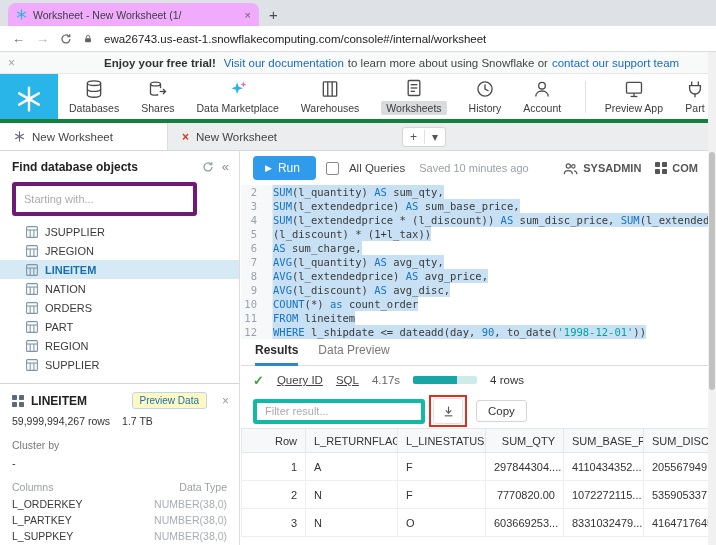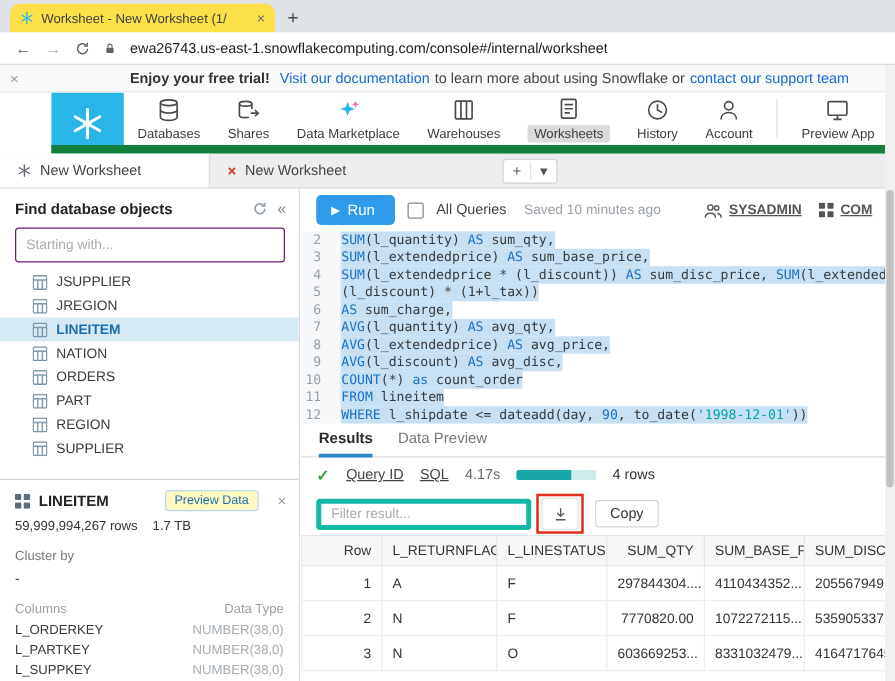--- a/index.html
+++ b/index.html
@@ -1,38 +1,38 @@
 <!DOCTYPE html>
 <html><head>
 <meta charset="utf-8">
 <style>
   * { margin:0; padding:0; box-sizing:border-box; }
   body { font-family:"Liberation Sans", sans-serif; background:#fff; }
   .screen { position:relative; width:716px; height:545px; overflow:hidden; background:#fff; font-family:"Liberation Sans", sans-serif; }
 
   
   .tabstrip { position:absolute; top:0; left:0; right:0; height:26px; background:#DEE1E6; display:flex; align-items:flex-end; padding-left:8px; }
-  .btab { height:23px; width:212px; background:#fde047; border-radius:8px 8px 0 0; display:flex; align-items:center; gap:6px; padding:0 8px; font-size:10.5px; color:#3C4043; }
+  .btab { height:23px; width:251px; background:#f0abfc; border-radius:8px 8px 0 0; display:flex; align-items:center; gap:6px; padding:0 8px; font-size:10.5px; color:#3C4043; }
   .btab-title { flex:1; white-space:nowrap; overflow:hidden; }
   .btab-close { color:#5F6368; font-size:11px; }
   .newtab-btn { color:#474B4F; font-size:15px; margin:0 0 3px 10px; }
   .addressbar { position:absolute; top:26px; left:0; right:0; height:26px; background:#fff; border-bottom:1px solid #DADCE0; display:flex; align-items:center; gap:11px; padding:0 12px; }
   .nav-glyph { font-size:13px; color:#5F6368; }
   .nav-glyph.dim { color:#B0B3B6; }
   .url { font-size:11.5px; color:#202124; white-space:nowrap; overflow:hidden; }
 
   
   .banner { position:absolute; top:52px; left:0; right:0; height:22px; background:#F8F9F9; border-bottom:1px solid #E8E8E8; display:flex; align-items:center; font-size:11.5px; white-space:nowrap; overflow:hidden; padding-left:104px; }
   .banner-close { position:absolute; left:8px; color:#9AA0A6; font-size:12px; }
   .banner b { color:#333; margin-right:4px; }
   .banner .lnk { color:#1769CF; margin:0 4px; }
   .banner .mid { color:#444; }
 
   
-  .navbar { position:absolute; top:74px; left:0; right:0; height:49px; background:#fff; border-bottom:7px solid #15803d; display:flex; align-items:stretch; overflow:hidden;margin-left:41px; }
+  .navbar { position:absolute; top:74px; left:0; right:0; height:49px; background:#fff; border-bottom:4px solid #15803d; display:flex; align-items:stretch; overflow:hidden; }
   .logo { width:58px; height:49px; background:#29B5E8; display:flex; align-items:center; justify-content:center; flex-shrink:0; }
   .nav-item { display:flex; flex-direction:column; align-items:center; justify-content:center; gap:3px; padding:0 11px; font-size:10.5px; color:#3C3C3C; flex-shrink:0; }
   .nav-item svg { stroke:#4A4A4A; }
   .nav-label { white-space:nowrap; }
   .nav-item.active .nav-label { background:#D9DBDD; border-radius:2px; padding:1px 5px; }
   .nav-spacer { flex:1; }
   .nav-divider { width:1px; height:32px; background:#E0E0E0; align-self:center; margin:0 8px; flex-shrink:0; }
 
   
   .wstabs { position:absolute; top:123px; left:0; right:0; height:28px; background:#ECEDEE; border-bottom:1px solid #D9D9D9; display:flex; align-items:stretch; }
@@ -42,21 +42,21 @@
   .tab-tools { display:flex; align-items:center; margin-left:66px; align-self:center; background:#fff; border:1px solid #D5D5D5; border-radius:3px; height:20px; }
   .tab-tools span { padding:0 7px; color:#555; font-size:12px; line-height:18px; }
   .tab-tools .sep { width:1px; height:14px; background:#E0E0E0; padding:0; }
 
   
   .sidebar { position:absolute; top:151px; left:0; width:240px; bottom:0; background:#fff; border-right:1px solid #DDD; overflow:hidden; }
   .sb-head { display:flex; align-items:center; padding:8px 10px 6px 12px; }
   .sb-title { font-size:12px; font-weight:bold; color:#222; flex:1; }
   .sb-head .ico { margin-left:8px; color:#8a9aa5; }
   .sb-collapse { font-size:13px; color:#888; margin-left:8px; }
-  .sb-search { display:block; width:216px; margin:2px 12px 6px 12px; height:24px; border:1px solid #701a75; border-radius:3px; font-size:11px; padding:13px 8px; color:#444; font-family:"Liberation Sans",sans-serif; }
+  .sb-search { display:block; width:185px; margin:2px 12px 6px 12px; height:24px; border:4px solid #701a75; border-radius:3px; font-size:11px; padding:13px 8px; color:#444; font-family:"Liberation Sans",sans-serif; }
   .sb-search::placeholder { color:#ABABAB; }
   .tree { margin-top:2px; }
   .tree-item { display:flex; align-items:center; gap:7px; height:19px; padding-left:26px; font-size:11px; color:#3A3A3A; }
   .tree-item.selected { background:#D6EAF6; color:#1B6FA8; font-weight:bold; }
   .tbl-icon { flex-shrink:0; }
 
   
   .obj-panel { position:absolute; left:0; right:0; bottom:0; height:162px; background:#fff; border-top:1px solid #D5D5D5; }
   .obj-head { display:flex; align-items:center; gap:7px; padding:8px 10px 4px 12px; }
   .obj-title { font-size:12px; font-weight:bold; color:#222; }
@@ -72,21 +72,21 @@
 
   
   .main { position:absolute; top:151px; left:241px; right:8px; bottom:0; background:#fff; overflow:hidden; }
   .toolbar { height:34px; display:flex; align-items:center; gap:10px; padding:0 10px 0 12px; }
   .run-btn { display:flex; align-items:center; gap:6px; background:#2F9BEA; color:#fff; border-radius:4px; padding:5px 16px 5px 12px; font-size:12px; }
   .run-arrow { font-size:9px; }
   .checkbox { width:13px; height:13px; border:1px solid #8A8A8A; border-radius:2px; background:#fff; }
   .cb-label { font-size:11.5px; color:#444;text-align:right; }
   .saved { font-size:11px; color:#9AA0A6; margin-left:4px; white-space:nowrap; }
   .tb-right { margin-left:auto; display:flex; align-items:center; gap:14px; overflow:hidden; }
-  .ctx { display:flex; align-items:center; gap:5px; font-size:11px; font-weight:bold; color:#555; white-space:nowrap;text-decoration:underline; }
+  .ctx { display:flex; align-items:center; gap:5px; font-size:11px; font-weight:bold; color:#555; white-space:nowrap; }
 
   
   .editor { position:relative; height:154px; overflow:hidden; font-family:"DejaVu Sans Mono","Liberation Mono",monospace; font-size:10.5px; }
   .gutter-bg { position:absolute; left:0; top:0; bottom:0; width:32px; background:#F7F8F9; border-right:1px solid #E8EAEB; }
   .code-line { position:relative; display:flex; height:14px; line-height:14px; }
   .gutter-num { width:24px; text-align:right; padding-right:8px; color:#98A2AB; flex-shrink:0; }
   .code-text { margin-left:8px; white-space:pre; color:#3A3A3A; }
   .code-text.sel { background:#C7E0F4; }
   .code-text .fn, .code-text .kw { color:#1873C2; }
   .code-text .num { color:#1873C2; }

